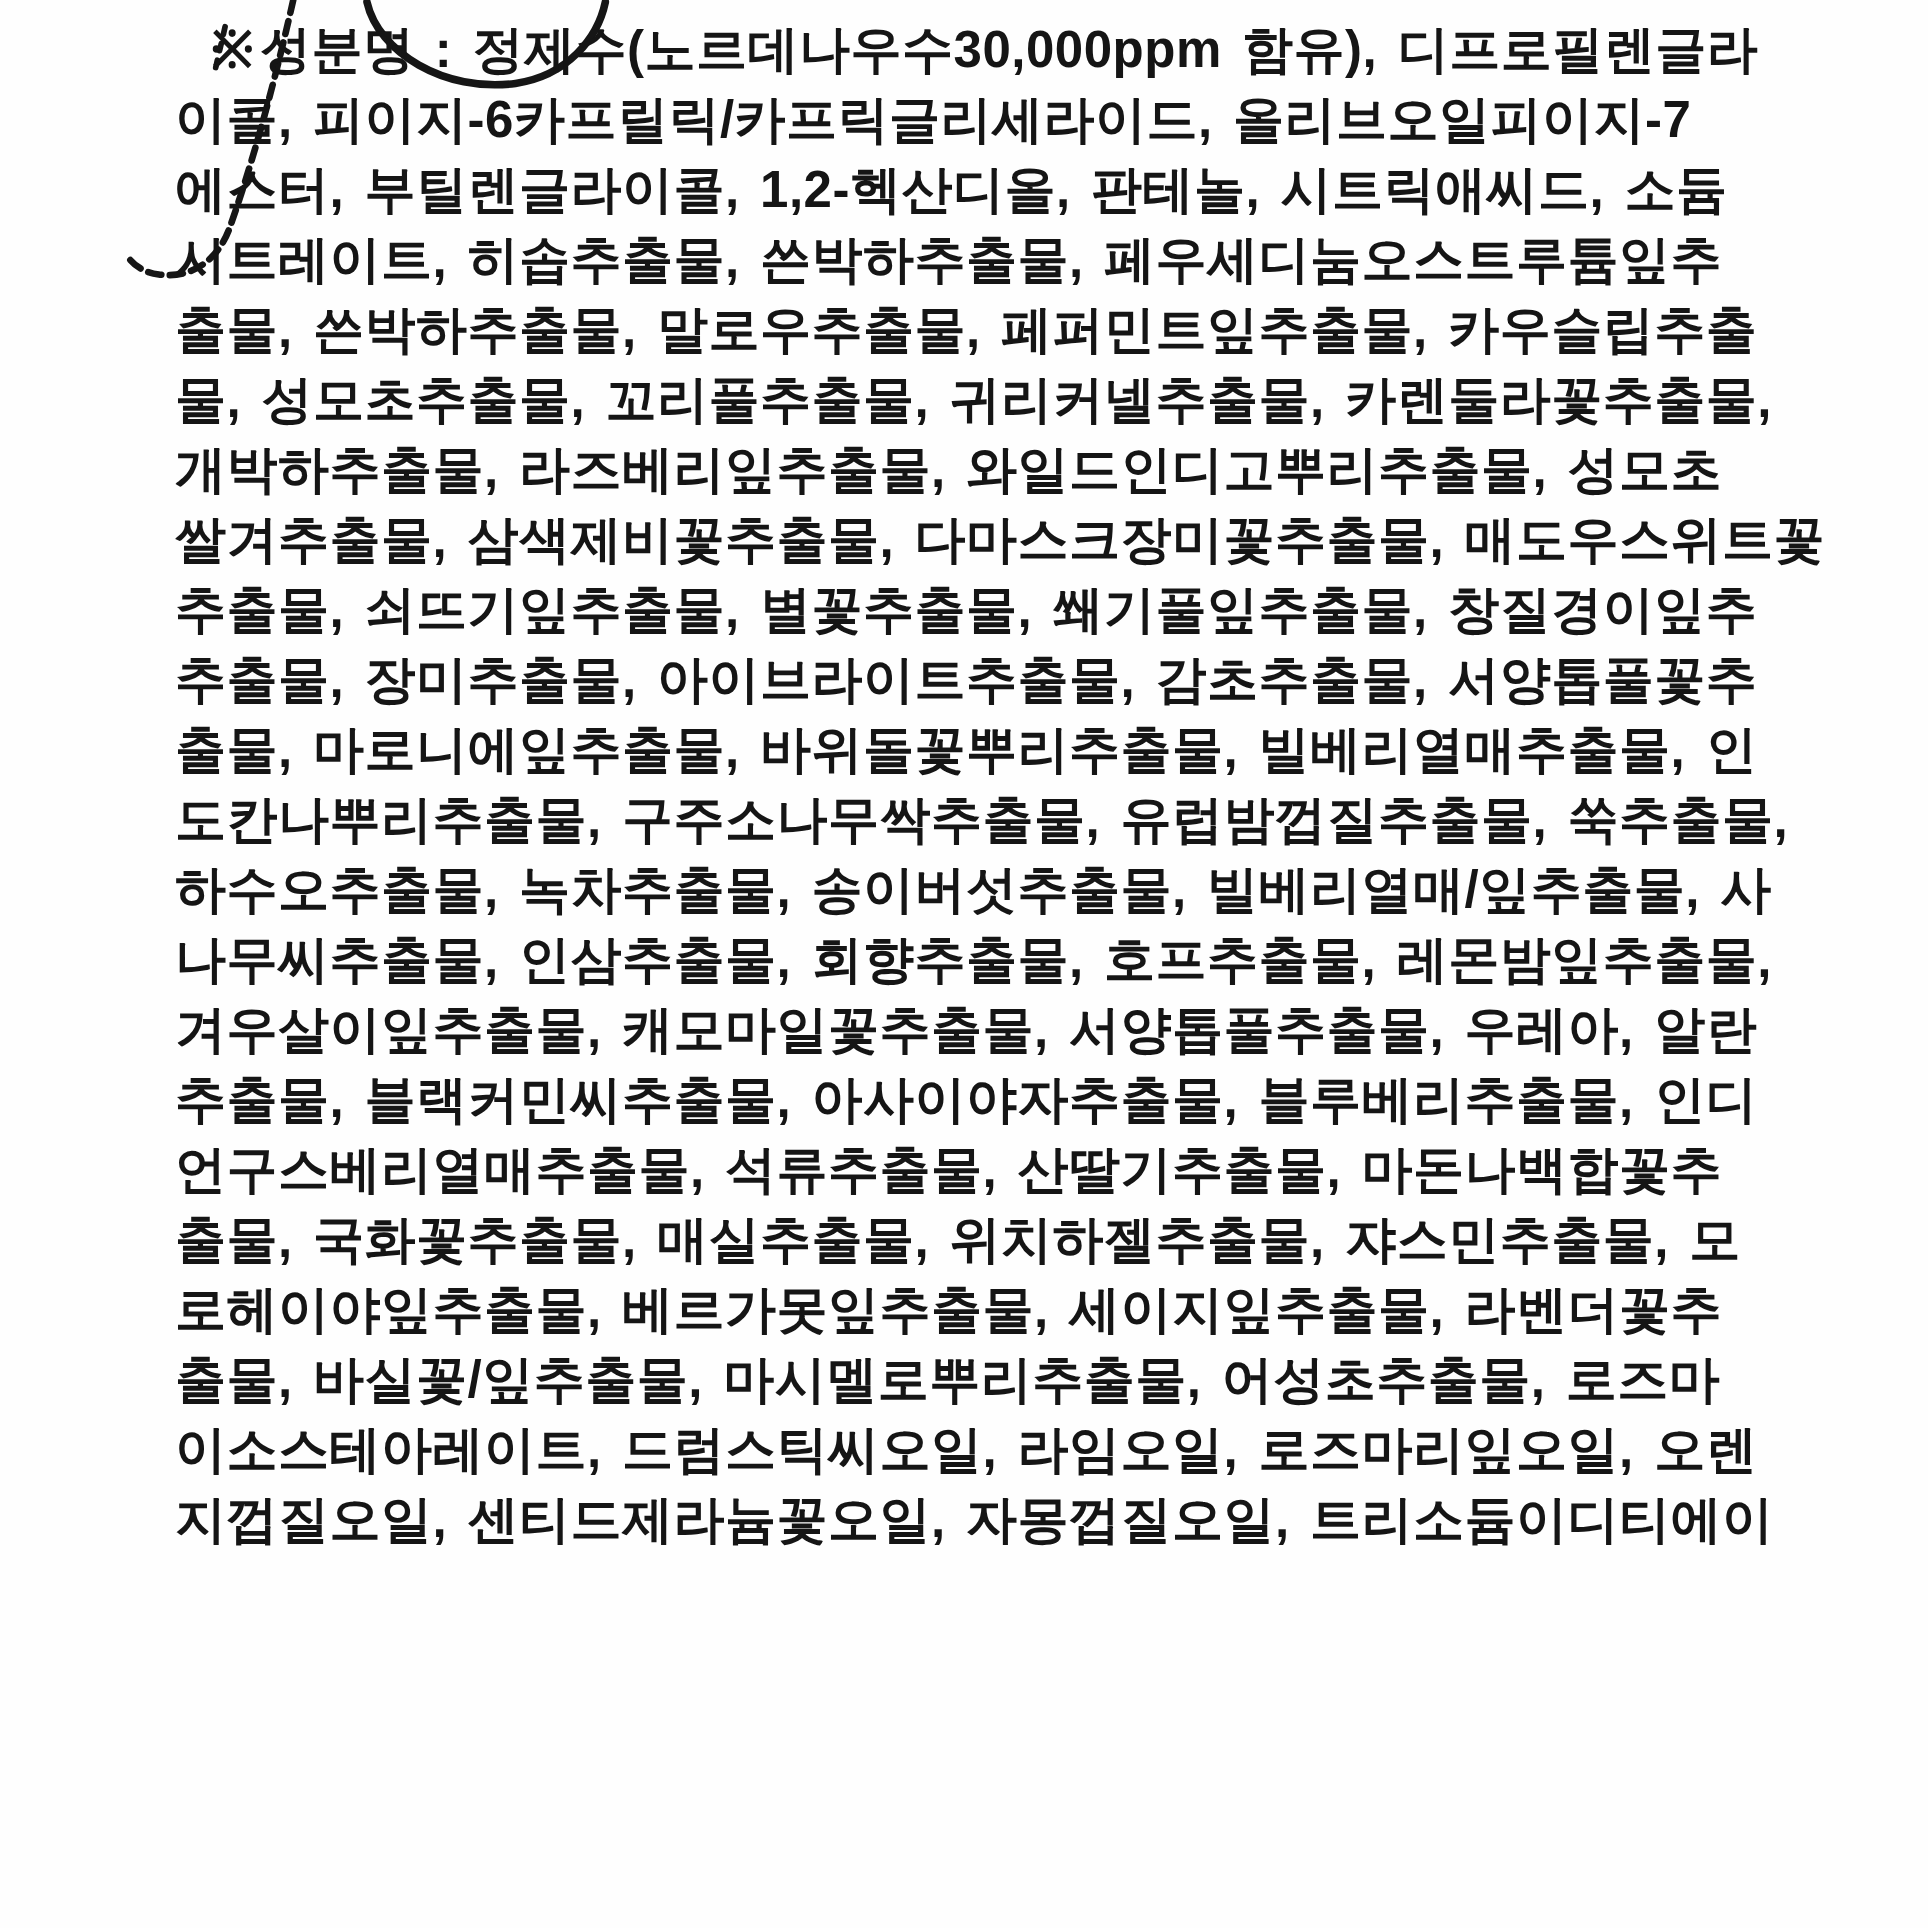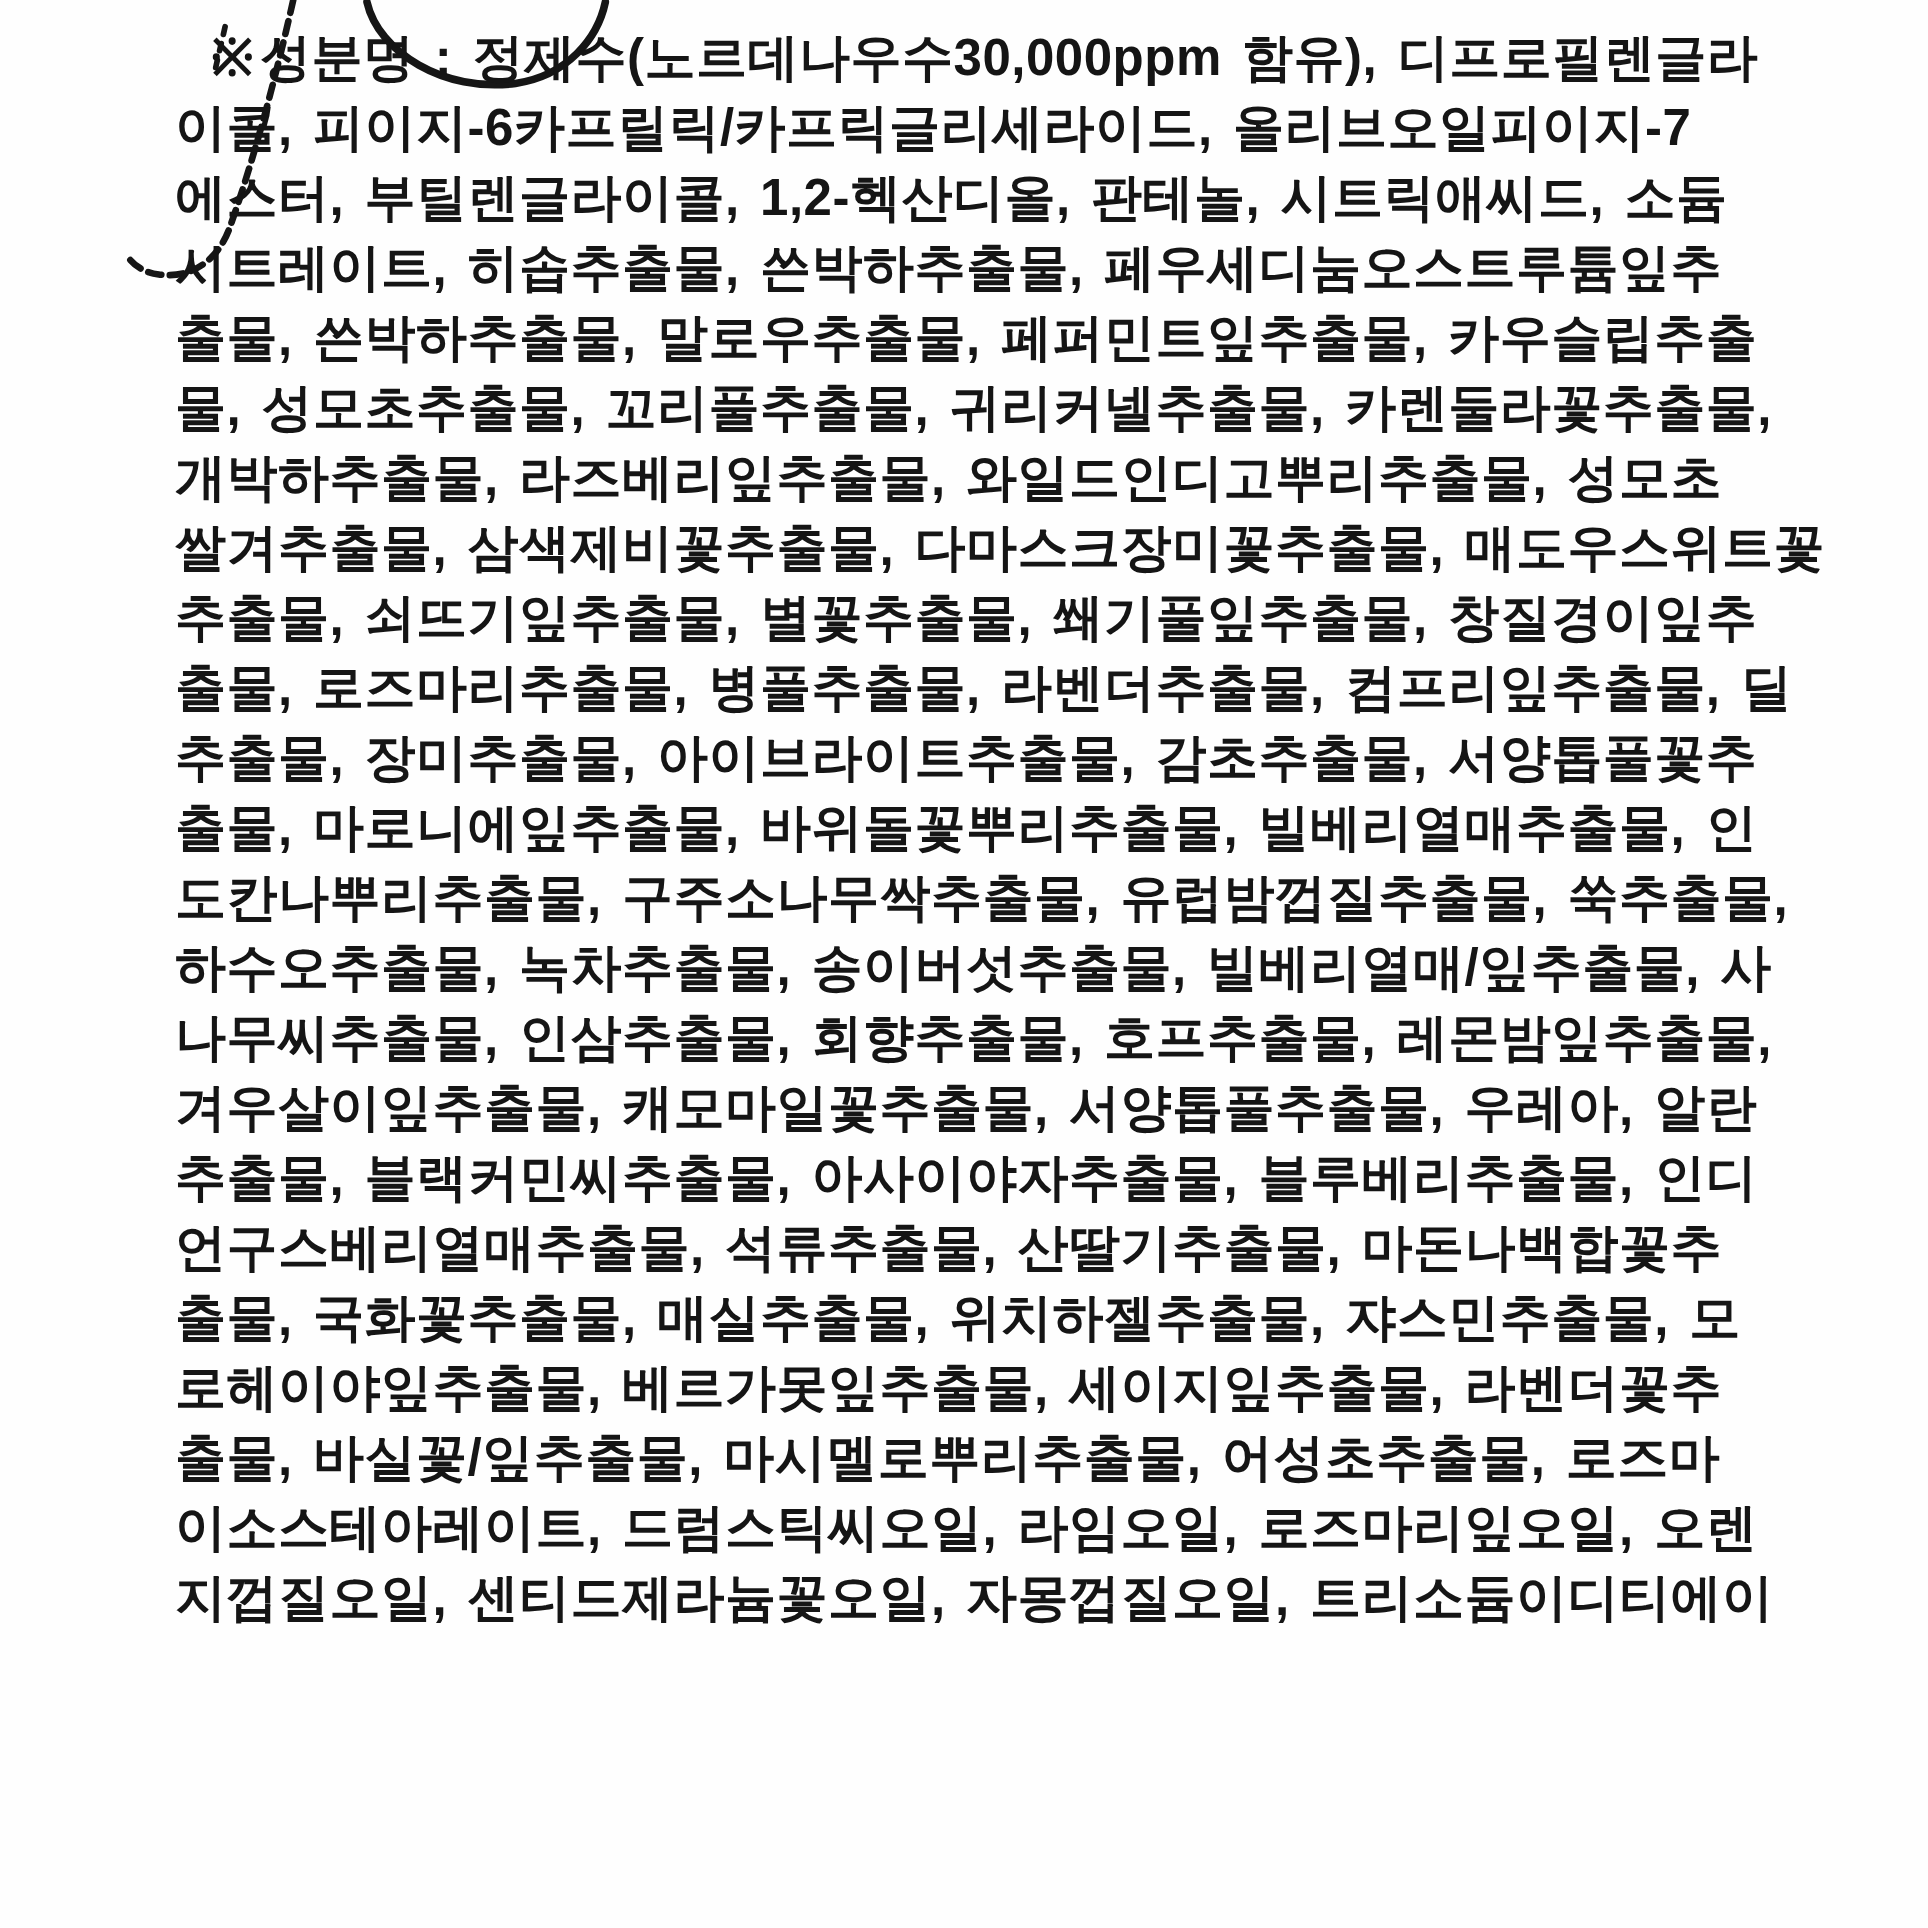--- a/index.html
+++ b/index.html
@@ -20,21 +20,20 @@
   .textblock {
     position: absolute;
     left: 175px;
     top: 15px;
     width: 1599px;
     color: #151515;
     font-weight: 700;
     font-size: 51px;
     letter-spacing: 0.5px;
     word-spacing: 5.7px;
-    margin-top: 8px;
   }
   .line {
     height: 70px;
     line-height: 70px;
     white-space: nowrap;
   }
   .line.first { padding-left: 36px; }
   .marker { font-weight: 700; margin-right: 5.7px; }
   .label  { font-weight: 700; }
 </style>
@@ -54,21 +53,20 @@
       <span class="marker">※</span><span class="label">성분명</span><span> : </span><span>정제수(노르데나우수30,000ppm 함유), 디프로필렌글라</span>
     </div>
     <div class="line">이콜, 피이지-6카프릴릭/카프릭글리세라이드, 올리브오일피이지-7</div>
     <div class="line">에스터, 부틸렌글라이콜, 1,2-헥산디올, 판테놀, 시트릭애씨드, 소듐</div>
     <div class="line">시트레이트, 히솝추출물, 쓴박하추출물, 페우세디눔오스트루튬잎추</div>
     <div class="line">출물, 쓴박하추출물, 말로우추출물, 페퍼민트잎추출물, 카우슬립추출</div>
     <div class="line">물, 성모초추출물, 꼬리풀추출물, 귀리커넬추출물, 카렌둘라꽃추출물,</div>
     <div class="line">개박하추출물, 라즈베리잎추출물, 와일드인디고뿌리추출물, 성모초</div>
     <div class="line">쌀겨추출물, 삼색제비꽃추출물, 다마스크장미꽃추출물, 매도우스위트꽃</div>
     <div class="line">추출물, 쇠뜨기잎추출물, 별꽃추출물, 쐐기풀잎추출물, 창질경이잎추</div>
-    <div class="line">출물, 로즈마리추출물, 병풀추출물, 라벤더추출물, 컴프리잎추출물, 딜</div>
     <div class="line">추출물, 장미추출물, 아이브라이트추출물, 감초추출물, 서양톱풀꽃추</div>
     <div class="line">출물, 마로니에잎추출물, 바위돌꽃뿌리추출물, 빌베리열매추출물, 인</div>
     <div class="line">도칸나뿌리추출물, 구주소나무싹추출물, 유럽밤껍질추출물, 쑥추출물,</div>
     <div class="line">하수오추출물, 녹차추출물, 송이버섯추출물, 빌베리열매/잎추출물, 사</div>
     <div class="line">나무씨추출물, 인삼추출물, 회향추출물, 호프추출물, 레몬밤잎추출물,</div>
     <div class="line">겨우살이잎추출물, 캐모마일꽃추출물, 서양톱풀추출물, 우레아, 알란</div>
     <div class="line">추출물, 블랙커민씨추출물, 아사이야자추출물, 블루베리추출물, 인디</div>
     <div class="line">언구스베리열매추출물, 석류추출물, 산딸기추출물, 마돈나백합꽃추</div>
     <div class="line">출물, 국화꽃추출물, 매실추출물, 위치하젤추출물, 쟈스민추출물, 모</div>
     <div class="line">로헤이야잎추출물, 베르가못잎추출물, 세이지잎추출물, 라벤더꽃추</div>

